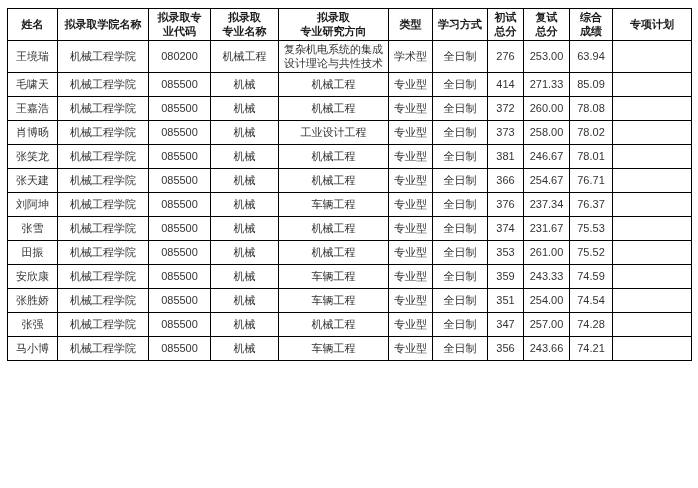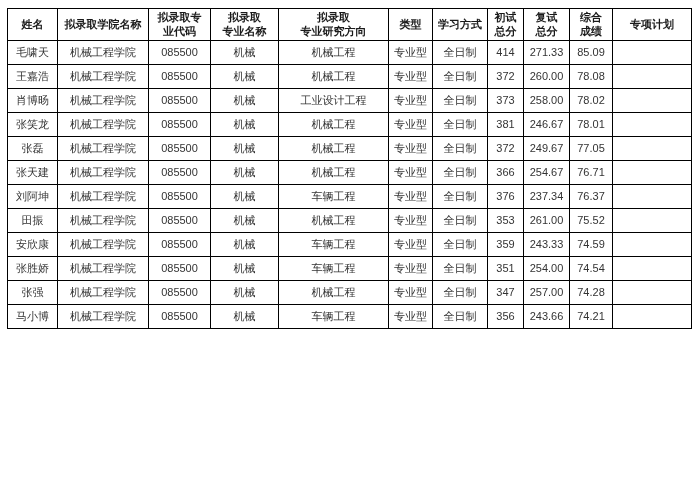--- a/index.html
+++ b/index.html
@@ -70,20 +70,33 @@
           <th>初试
 总分</th>
           <th>复试
 总分</th>
           <th>综合
 成绩</th>
           <th>专项计划</th>
         </tr>
     </thead>
     <tbody>
+        <tr class="tall">
+          <td>王境瑞</td>
+          <td>机械工程学院</td>
+          <td>080200</td>
+          <td>机械工程</td>
+          <td>复杂机电系统的集成设计理论与共性技术</td>
+          <td>学术型</td>
+          <td>全日制</td>
+          <td>276</td>
+          <td>253.00</td>
+          <td>63.94</td>
+          <td></td>
+        </tr>
         <tr>
           <td>毛啸天</td>
           <td>机械工程学院</td>
           <td>085500</td>
           <td>机械</td>
           <td>机械工程</td>
           <td>专业型</td>
           <td>全日制</td>
           <td>414</td>
           <td>271.33</td>
@@ -123,33 +136,20 @@
           <td>机械</td>
           <td>机械工程</td>
           <td>专业型</td>
           <td>全日制</td>
           <td>381</td>
           <td>246.67</td>
           <td>78.01</td>
           <td></td>
         </tr>
         <tr>
-          <td>张磊</td>
-          <td>机械工程学院</td>
-          <td>085500</td>
-          <td>机械</td>
-          <td>机械工程</td>
-          <td>专业型</td>
-          <td>全日制</td>
-          <td>372</td>
-          <td>249.67</td>
-          <td>77.05</td>
-          <td></td>
-        </tr>
-        <tr>
           <td>张天建</td>
           <td>机械工程学院</td>
           <td>085500</td>
           <td>机械</td>
           <td>机械工程</td>
           <td>专业型</td>
           <td>全日制</td>
           <td>366</td>
           <td>254.67</td>
           <td>76.71</td>
@@ -159,20 +159,33 @@
           <td>刘阿坤</td>
           <td>机械工程学院</td>
           <td>085500</td>
           <td>机械</td>
           <td>车辆工程</td>
           <td>专业型</td>
           <td>全日制</td>
           <td>376</td>
           <td>237.34</td>
           <td>76.37</td>
+          <td></td>
+        </tr>
+        <tr>
+          <td>张雪</td>
+          <td>机械工程学院</td>
+          <td>085500</td>
+          <td>机械</td>
+          <td>机械工程</td>
+          <td>专业型</td>
+          <td>全日制</td>
+          <td>374</td>
+          <td>231.67</td>
+          <td>75.53</td>
           <td></td>
         </tr>
         <tr>
           <td>田振</td>
           <td>机械工程学院</td>
           <td>085500</td>
           <td>机械</td>
           <td>机械工程</td>
           <td>专业型</td>
           <td>全日制</td>

